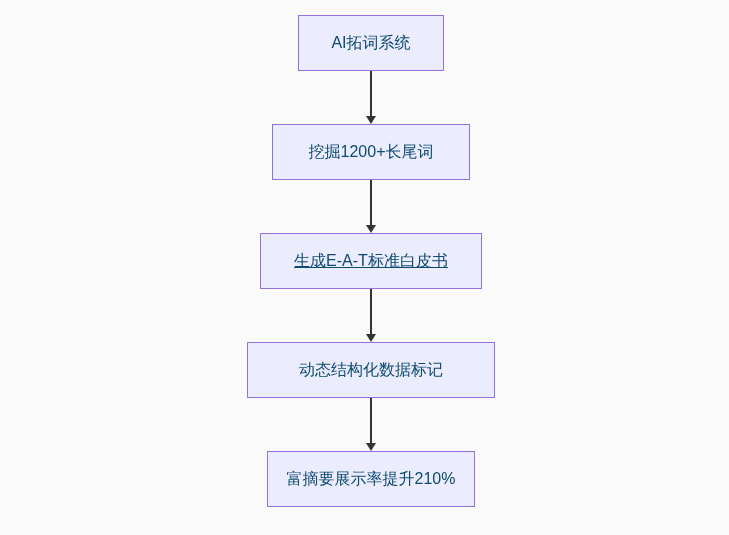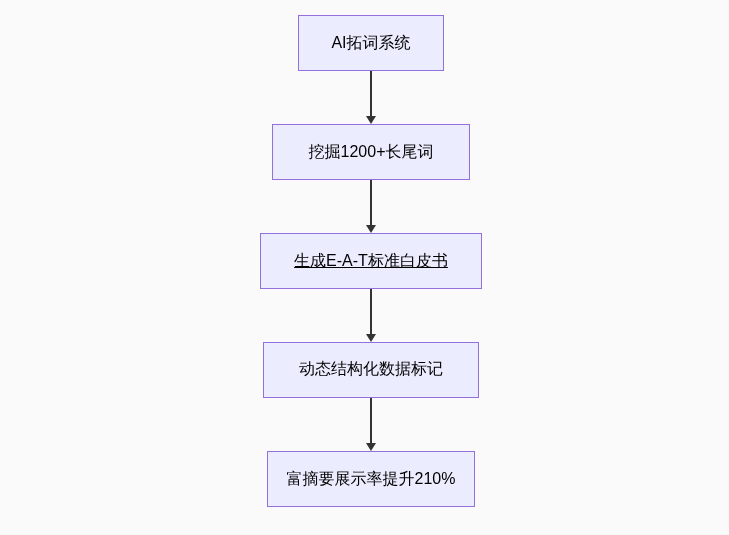--- a/index.html
+++ b/index.html
@@ -19,35 +19,35 @@
     left: 371px;
     top: 15px;
     transform: translateX(-50%);
     display: flex;
     flex-direction: column;
     align-items: center;
   }
   .node {
     background: #ECECFF;
     border: 1.3px solid #9370DB;
-    color: #000000;
+    color: #0c4a6e;
     font-size: 16px;
     line-height: 1.3;
     display: flex;
     align-items: center;
     justify-content: center;
     box-sizing: border-box;
     height: 56px;
     text-align: center;
     white-space: nowrap;
   }
   .node-1 { width: 146px; }
   .node-2 { width: 198px; }
   .node-3 { width: 222px; text-decoration: underline; }
-  .node-4 { width: 216px; font-family: Liberation Mono, monospace; }
+  .node-4 { width: 248px; }
   .node-5 { width: 208px; }
   .arrow {
     display: flex;
     flex-direction: column;
     align-items: center;
     height: 53px;
   }
   .arrow-line {
     width: 2px;
     flex: 1 1 auto;

